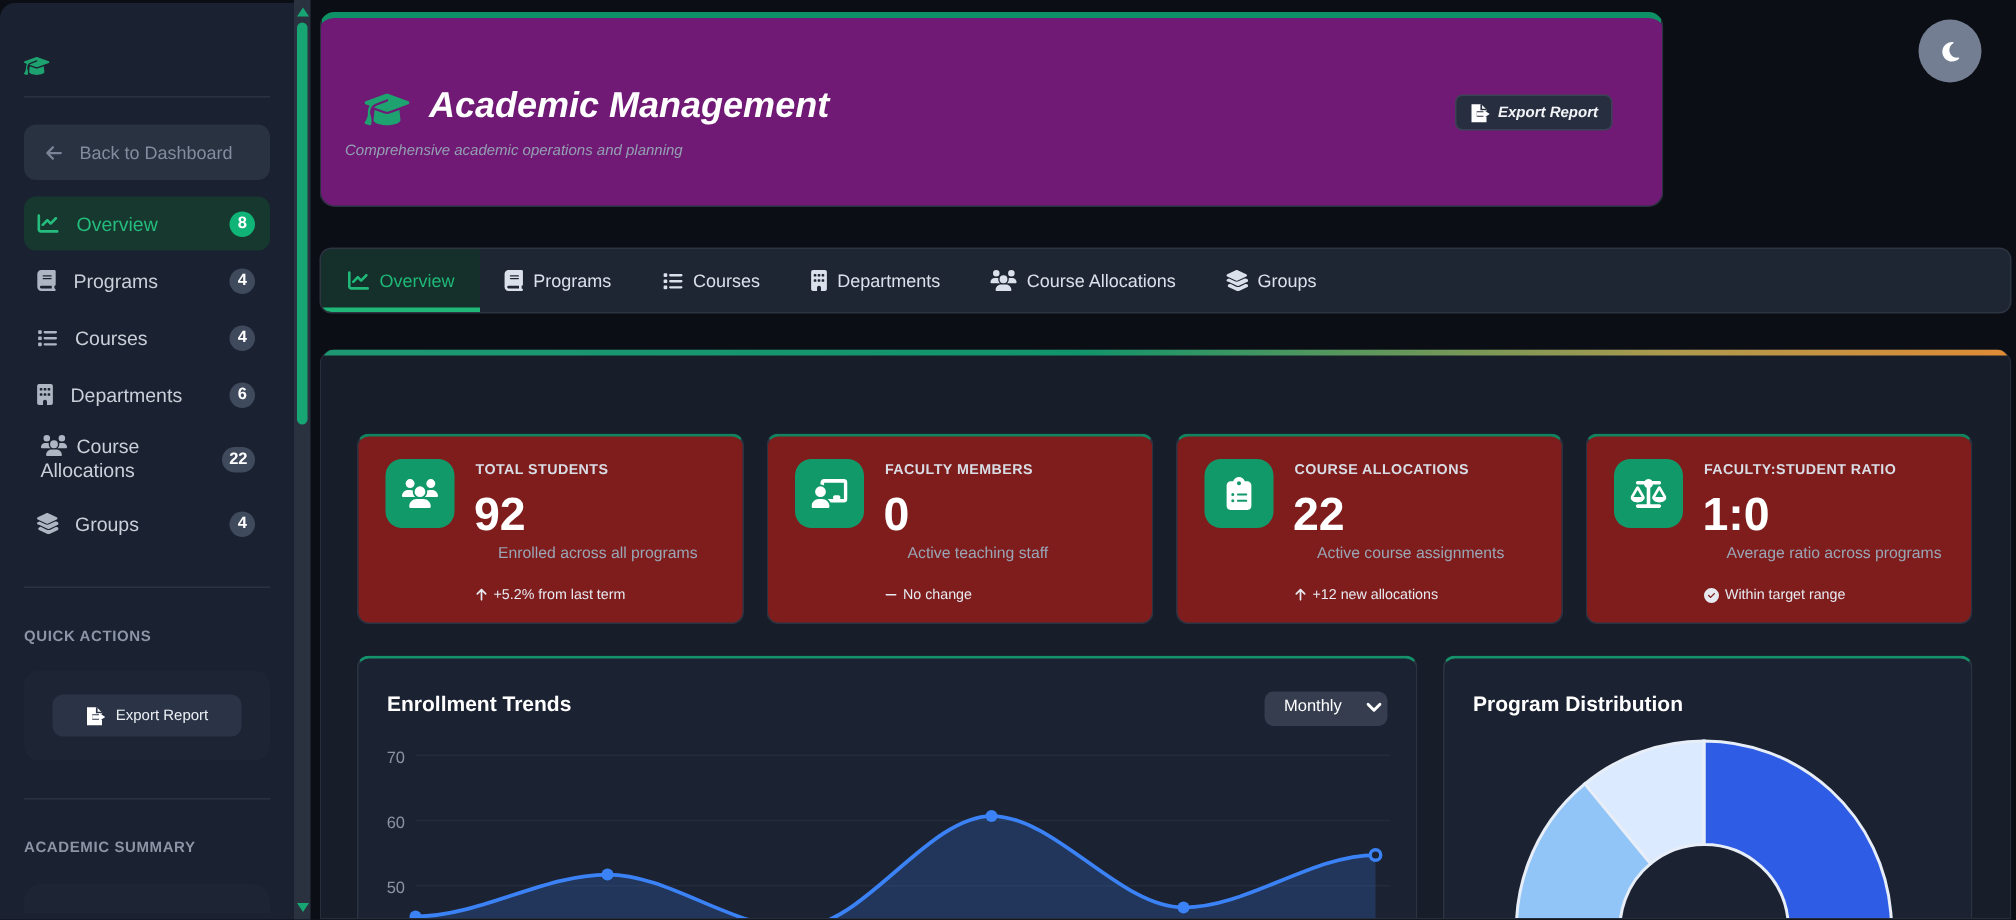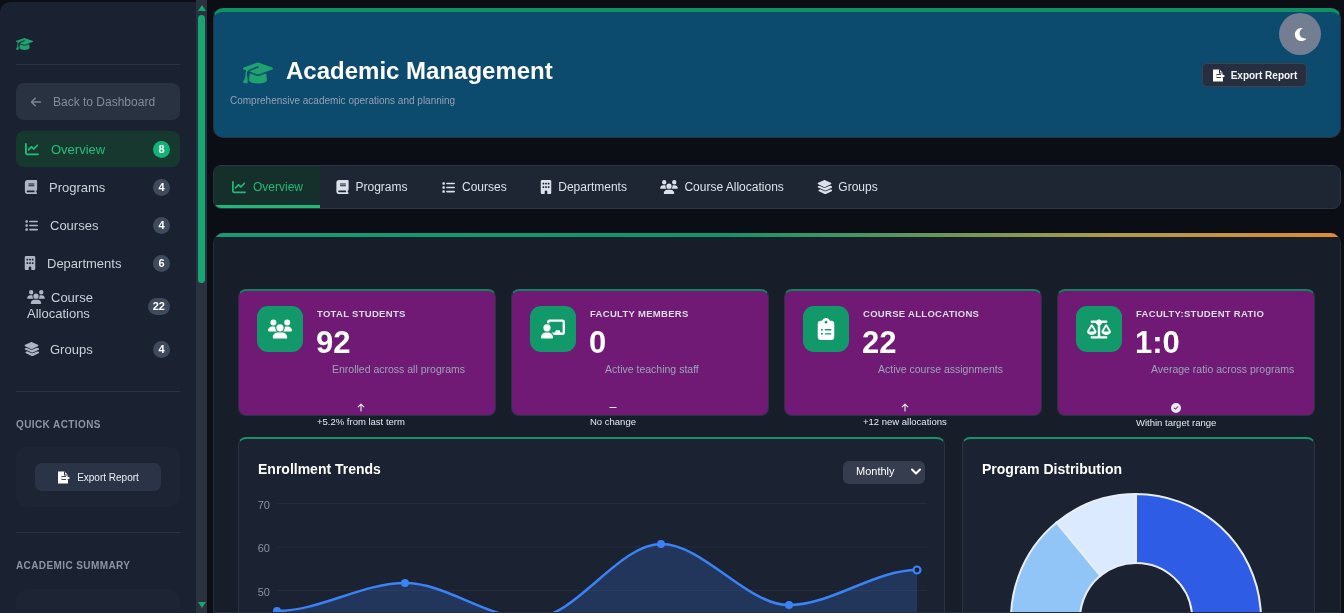--- a/index.html
+++ b/index.html
@@ -22,40 +22,40 @@
 .slabel { color:#8b95a6; font-size:10px; font-weight:bold; letter-spacing:0.4px; margin-top:26px; line-height:13px; }
 .qcard { margin-top:16px; background:#1d2534; border-radius:10px; height:60px; display:flex; align-items:center; justify-content:center; }
 .qbtn { width:126px; height:28px; background:#2b3447; border-radius:7px; display:flex; align-items:center; justify-content:center; gap:6px; color:#eceff4; font-size:10px; }
 
 .sbar { position:absolute; left:196px; top:0; width:11px; height:613px; background:#2a3240; }
 .sbar .thumb { position:absolute; left:2px; top:15px; width:7px; height:268px; background:#17a673; border-radius:4px; }
 .sbar .up { position:absolute; left:1.5px; top:5px; width:0; height:0; border-left:4px solid transparent; border-right:4px solid transparent; border-bottom:6px solid #17a673; }
 .sbar .down { position:absolute; left:1.5px; bottom:5px; width:0; height:0; border-left:4px solid transparent; border-right:4px solid transparent; border-top:6px solid #17a673; }
 
 .main { position:absolute; left:213px; top:0; width:1128px; height:613px; }
-.hcard { position:absolute; left:0; top:8px; width:1128px; height:130px; background:#0c4a6e; border:1px solid #2a3240; border-top:4px solid #0e9165; border-radius:10px; }
+.hcard { position:absolute; left:0; top:8px; width:896px; height:130px; background:#701a75; border:1px solid #2a3240; border-top:4px solid #0e9165; border-radius:10px;font-style:italic; }
 .hcard h1 { position:absolute; left:72px; top:45px; font-size:24px; color:#fff; }
 .hcard .sub { position:absolute; left:16px; top:83px; font-size:10px; color:#94a0b2; }
 .capbig { position:absolute; left:29px; top:49px; }
 .exbtn { position:absolute; right:33px; top:51px; width:105px; height:24px; background:#272e3f; border:1px solid #3a4254; border-radius:5px; display:flex; align-items:center; justify-content:center; gap:5px; color:#f2f4f8; font-size:10px; font-weight:bold; }
 .moon { position:absolute; right:20px; top:13px; width:42px; height:42px; border-radius:50%; background:#747e93; display:flex; align-items:center; justify-content:center; }
 
 .tabs { position:absolute; left:0; top:165px; width:1128px; height:44px; background:#1e2533; border:1px solid #2d3442; border-radius:8px; display:flex; overflow:hidden; }
 .tab { display:flex; align-items:center; gap:6.5px; padding:0 16.5px; font-size:12px; color:#dbe1ea; }
 .tab.active { background:#15302a; color:#1fb878; box-shadow:inset 0 -3px 0 #1fb878; border-radius:8px 0 0 0; }
 
 .panel { position:absolute; left:0; top:233px; width:1128px; height:380px; background:#171d29; border:1px solid #262d3b; border-top:none; border-radius:10px 10px 0 0; overflow:hidden; }
 .panel .gtop { position:absolute; left:0; top:0; width:100%; height:4px; background:linear-gradient(90deg,#1e9873 0%,#12946a 45%,#ad9a4e 80%,#e08b36 100%); border-radius:10px 10px 0 0; }
 .stats { position:absolute; left:24px; top:56px; width:1077px; display:grid; grid-template-columns:repeat(4,1fr); gap:15px; }
-.scard { height:127px; background:#701a75; border:1px solid #2b3342; border-top:2.5px solid #11835f; border-radius:8px; position:relative; padding:17px 18px; }
+.scard { height:127px; background:#7f1d1d; border:1px solid #2b3342; border-top:2.5px solid #11835f; border-radius:8px; position:relative; padding:17px 18px; }
 .scard .ic { position:absolute; left:18px; top:15px; width:46px; height:46px; background:#12996a; border-radius:11px; display:flex; align-items:center; justify-content:center; }
 .scard .lab { position:absolute; left:78px; top:17px; font-size:9.5px; font-weight:bold; letter-spacing:0.3px; color:#d9dee6; }
 .scard .num { position:absolute; left:77px; top:34px; font-size:31px; font-weight:bold; color:#fff; }
 .scard .desc { position:absolute; left:78px; top:71.5px; font-size:10.5px; color:#9aa5b5; white-space:nowrap;padding-left:15px; }
-.scard .foot { position:absolute; left:78px; top:112px; font-size:9.5px; color:#e6eaf0; display:flex; align-items:center; gap:4px;flex-direction:column; }
+.scard .foot { position:absolute; left:78px; top:100px; font-size:9.5px; color:#e6eaf0; display:flex; align-items:center; gap:4px; }
 
 .charts { position:absolute; left:24px; top:204px; width:1077px; display:grid; grid-template-columns:707px 353px; gap:17px; }
 .ccard { height:300px; background:#1b2231; border:1px solid #2b3342; border-top:2px solid #15926a; border-radius:8px; position:relative; }
 .ccard h3 { position:absolute; left:19px; top:22px; font-size:14px; color:#fff; }
 .sel { position:absolute; right:19px; top:22px; width:82px; height:23px; background:#353d4f; border-radius:6px; color:#fff; font-size:11px; display:flex; align-items:center; padding-left:13px; }
 .sel svg { position:absolute; right:4px; top:6.5px; }
 </style>
 </head>
 <body>
 

